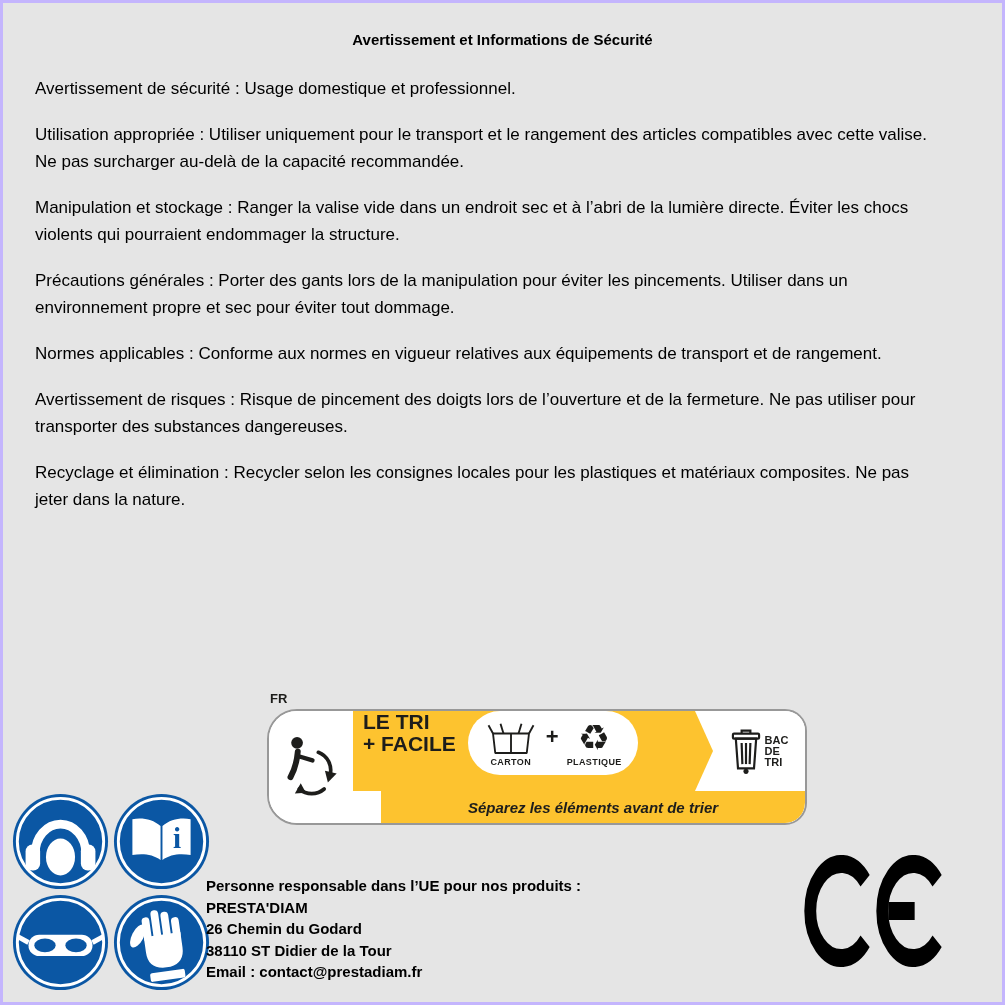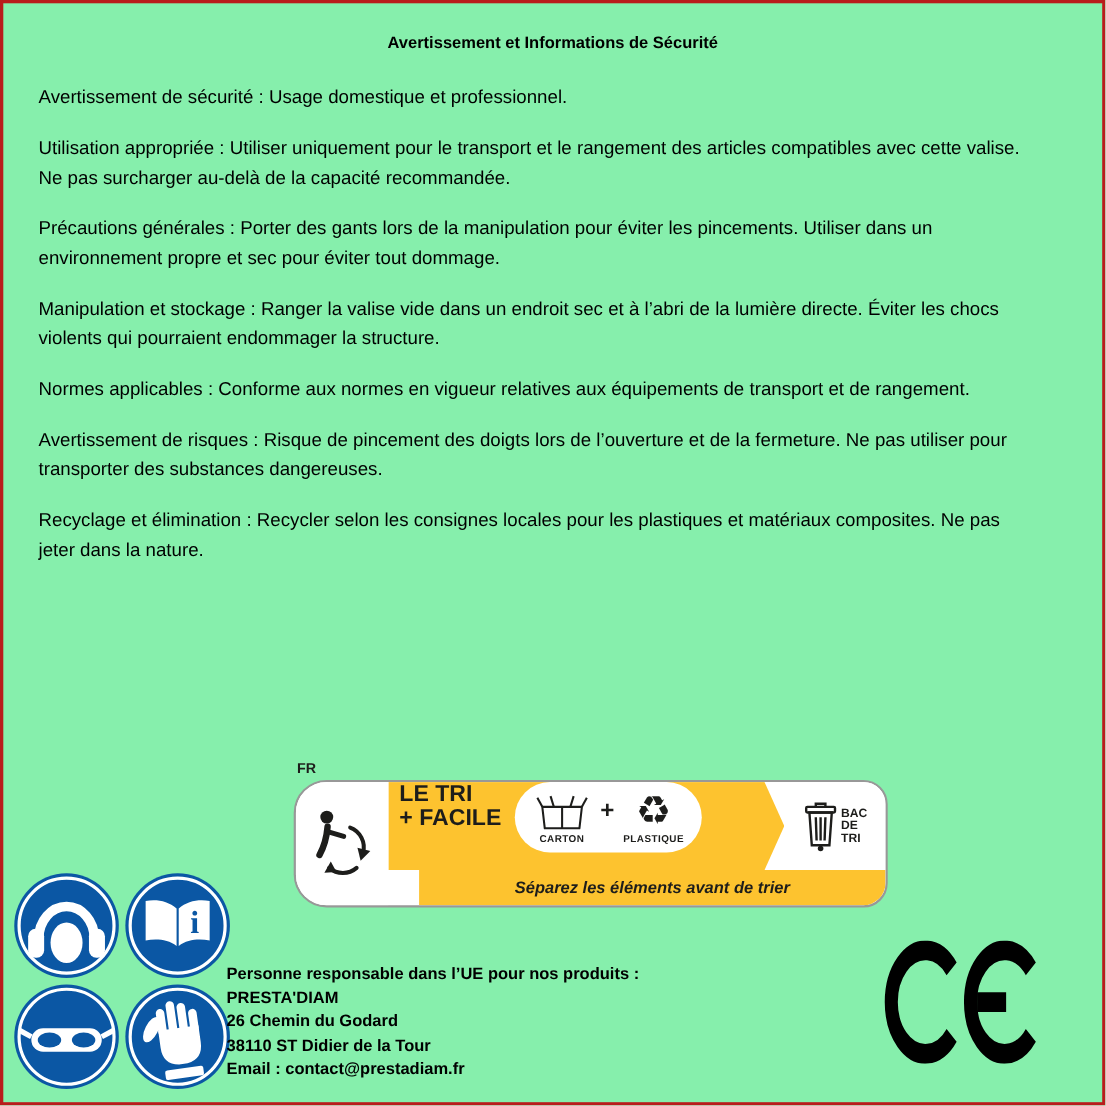--- a/index.html
+++ b/index.html
@@ -1,18 +1,18 @@
 <!DOCTYPE html>
 <html><head>
 <meta charset="utf-8">
 <style>
   html,body{margin:0;padding:0;background:#fff;}
   .page{
     position:relative;width:1005px;height:1005px;box-sizing:border-box;
-    border:3px solid #b91c1c;background:#86efac;color:#000;
+    border:3px solid #c4b5fd;background:#e5e5e5;color:#000;
     font-family:"Liberation Sans",sans-serif;overflow:hidden;
   }
   .title{text-align:center;font-weight:bold;font-size:15px;margin:28px 0 0 0;}
   .content{margin:27px 58px 0 32px;font-size:17px;line-height:27px;}
   .content p{margin:0 0 19px 0;}
 
   
   .icons-grid{position:absolute;left:9px;top:790px;display:grid;
     grid-template-columns:97px 97px;grid-auto-rows:97px;gap:4px;}
   .picto svg{width:97px;height:97px;display:block;}
@@ -52,22 +52,22 @@
 </head>
 <body>
 
 <div class="page">
 
   <h1 class="title">Avertissement et Informations de Sécurité</h1>
 
   <div class="content">
     <p>Avertissement de sécurité : Usage domestique et professionnel.</p>
     <p>Utilisation appropriée : Utiliser uniquement pour le transport et le rangement des articles compatibles avec cette valise. Ne pas surcharger au-delà de la capacité recommandée.</p>
+    <p>Manipulation et stockage : Ranger la valise vide dans un endroit sec et à l’abri de la lumière directe. Éviter les chocs violents qui pourraient endommager la structure.</p>
     <p>Précautions générales : Porter des gants lors de la manipulation pour éviter les pincements. Utiliser dans un environnement propre et sec pour éviter tout dommage.</p>
-    <p>Manipulation et stockage : Ranger la valise vide dans un endroit sec et à l’abri de la lumière directe. Éviter les chocs violents qui pourraient endommager la structure.</p>
     <p>Normes applicables : Conforme aux normes en vigueur relatives aux équipements de transport et de rangement.</p>
     <p>Avertissement de risques : Risque de pincement des doigts lors de l’ouverture et de la fermeture. Ne pas utiliser pour transporter des substances dangereuses.</p>
     <p>Recyclage et élimination : Recycler selon les consignes locales pour les plastiques et matériaux composites. Ne pas jeter dans la nature.</p>
   </div>
 
   <div class="icons-grid">
 
     <div class="picto">
       <svg viewBox="0 0 100 100">
         <circle cx="50" cy="50" r="49" fill="#0b57a4"></circle>

